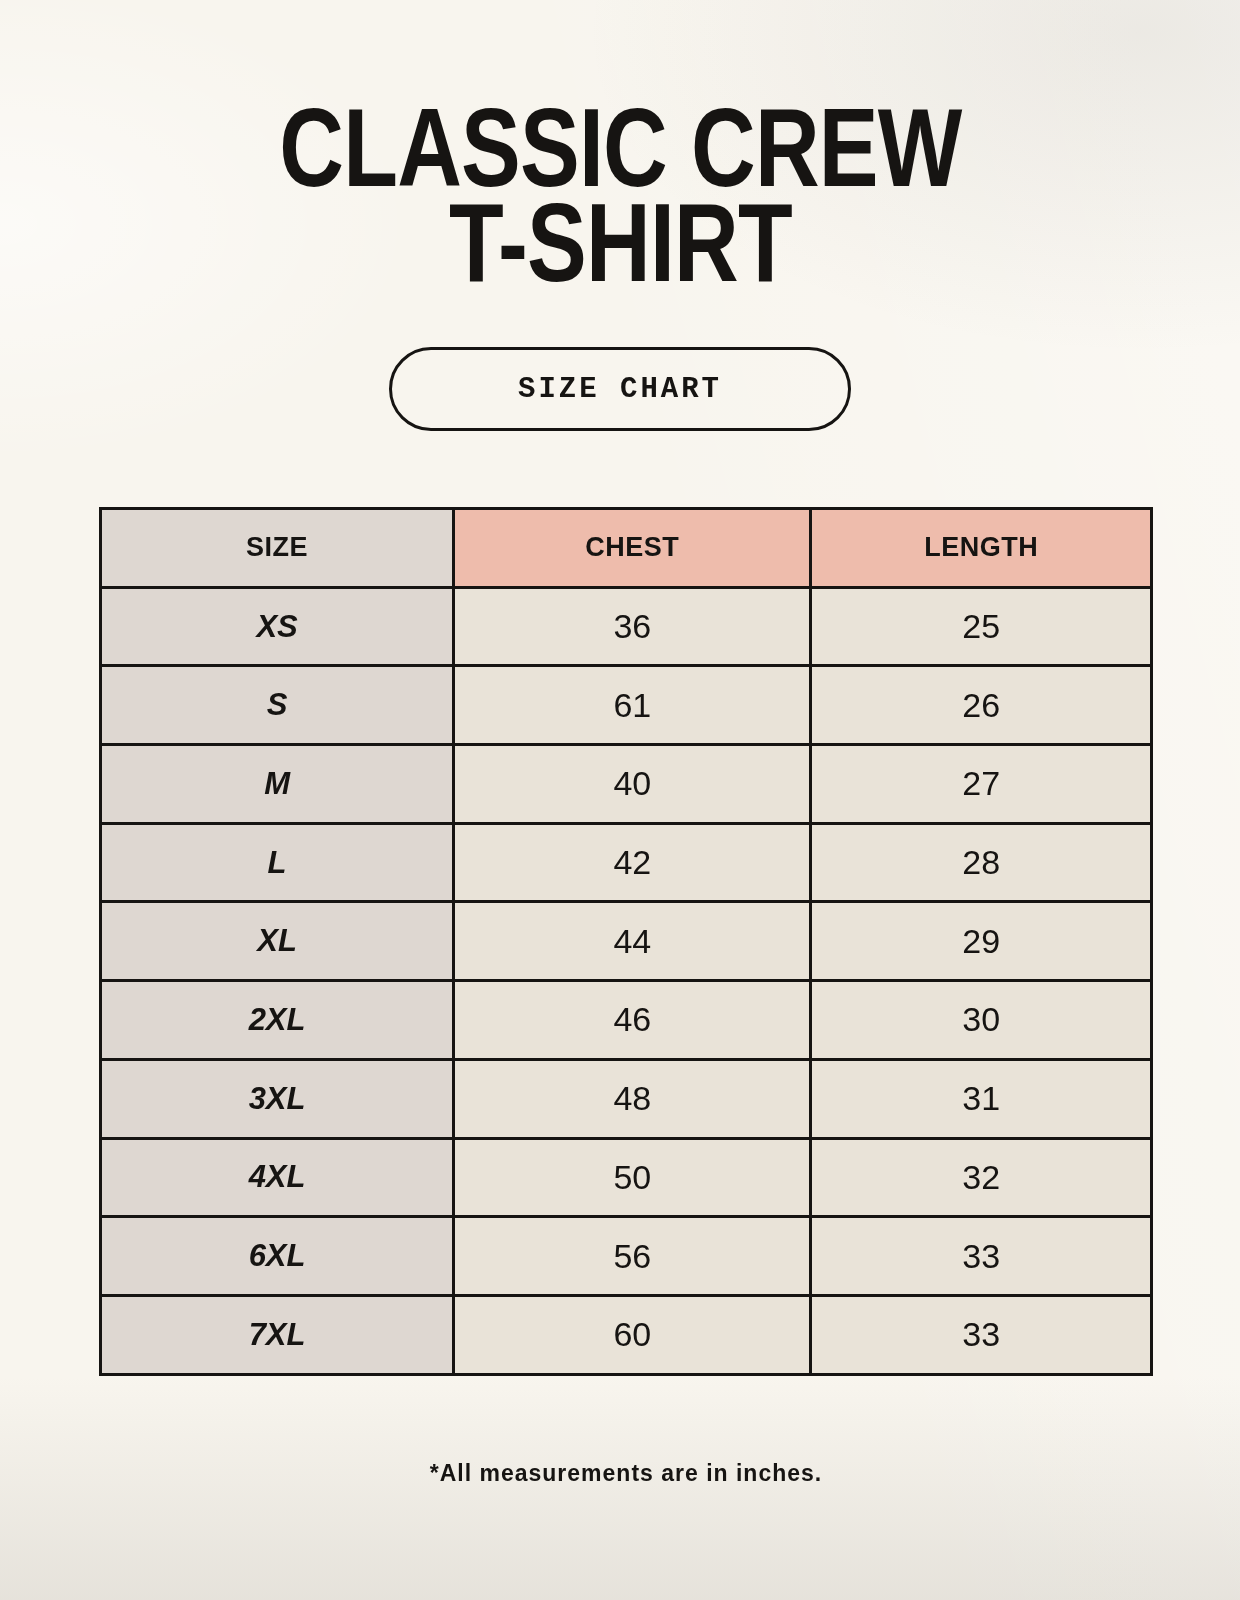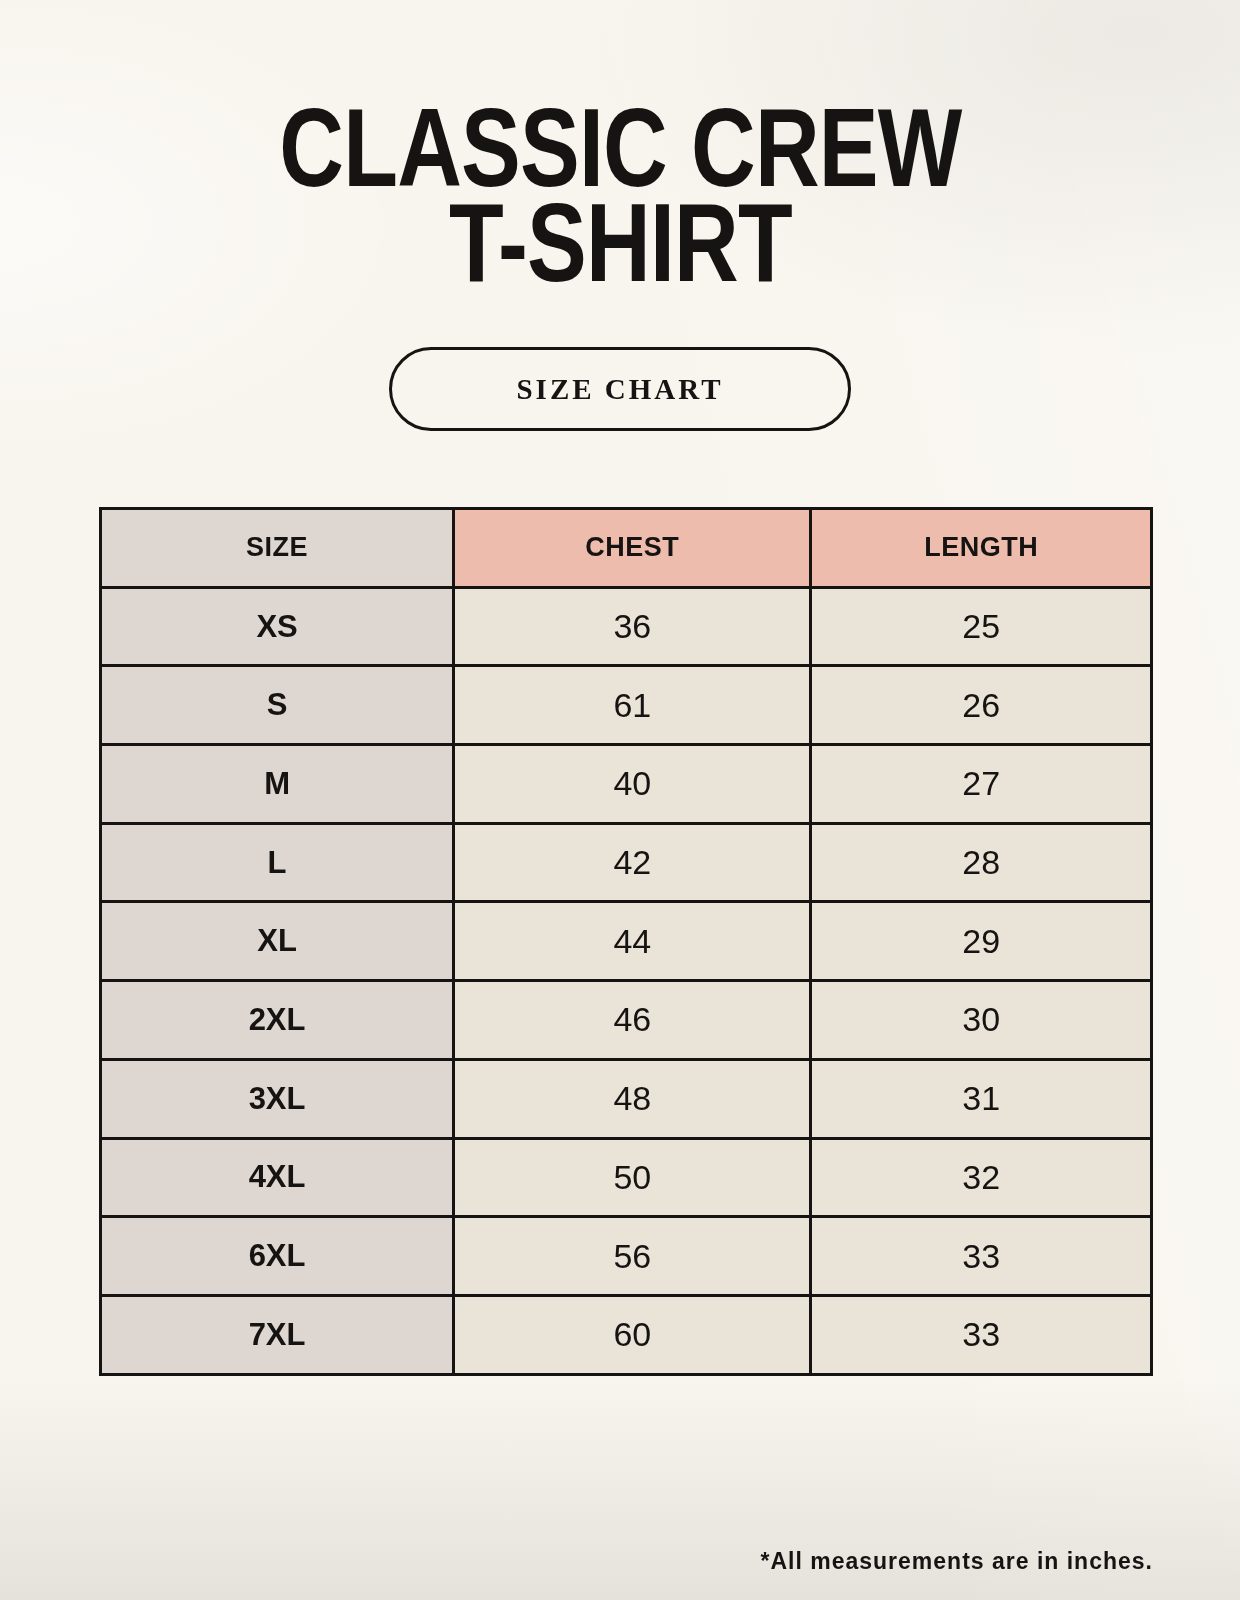--- a/index.html
+++ b/index.html
@@ -52,21 +52,21 @@
   }
   .pill{
     display:inline-flex;
     align-items:center;
     justify-content:center;
     width:462px;
     height:84px;
     border:3px solid var(--ink);
     border-radius:60px;
     background:transparent;
-    font-family:Liberation Serif, serif;
+    font-family:Liberation Mono, monospace;
     font-size:29px;
     font-weight:bold;
     letter-spacing:3px;
     color:var(--ink);
     cursor:pointer;
   }
 
   
   .table-wrap{
     position:absolute;
@@ -96,29 +96,30 @@
     font-size:27px;
     font-weight:bold;
     letter-spacing:0.5px;
     background:var(--accent-salmon);
   }
   .size-table th.size-col{background:var(--size-col-bg);}
   .size-table td.size-col{
     background:var(--size-col-bg);
     font-weight:bold;
     font-size:31px;
+    font-style:italic;
   }
 
   
   .footnote{
     position:absolute;
-    top:1548px;
+    top:1460px;
     left:99px;
     width:1054px;
-    text-align:right;
+    text-align:center;
     font-size:23px;
     font-weight:bold;
     letter-spacing:1px;
     color:var(--ink);
   }
 </style>
 </head>
 <body>
 
 <div class="title-wrap">

